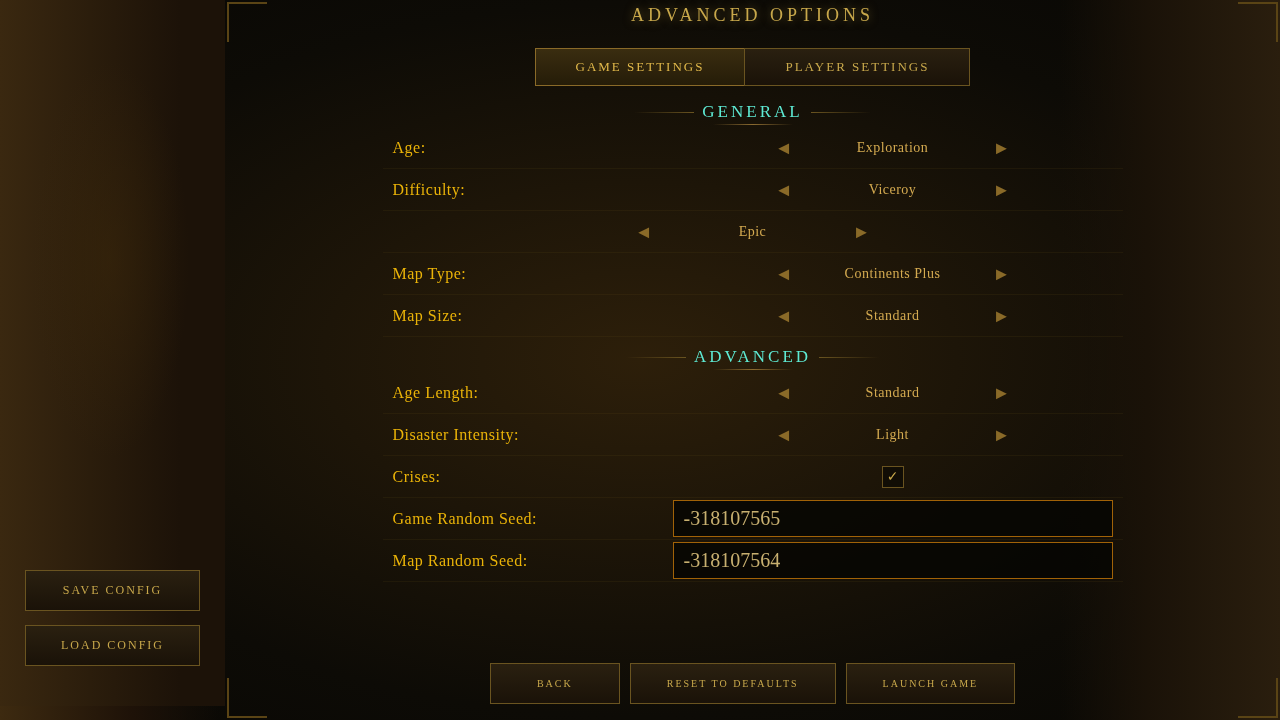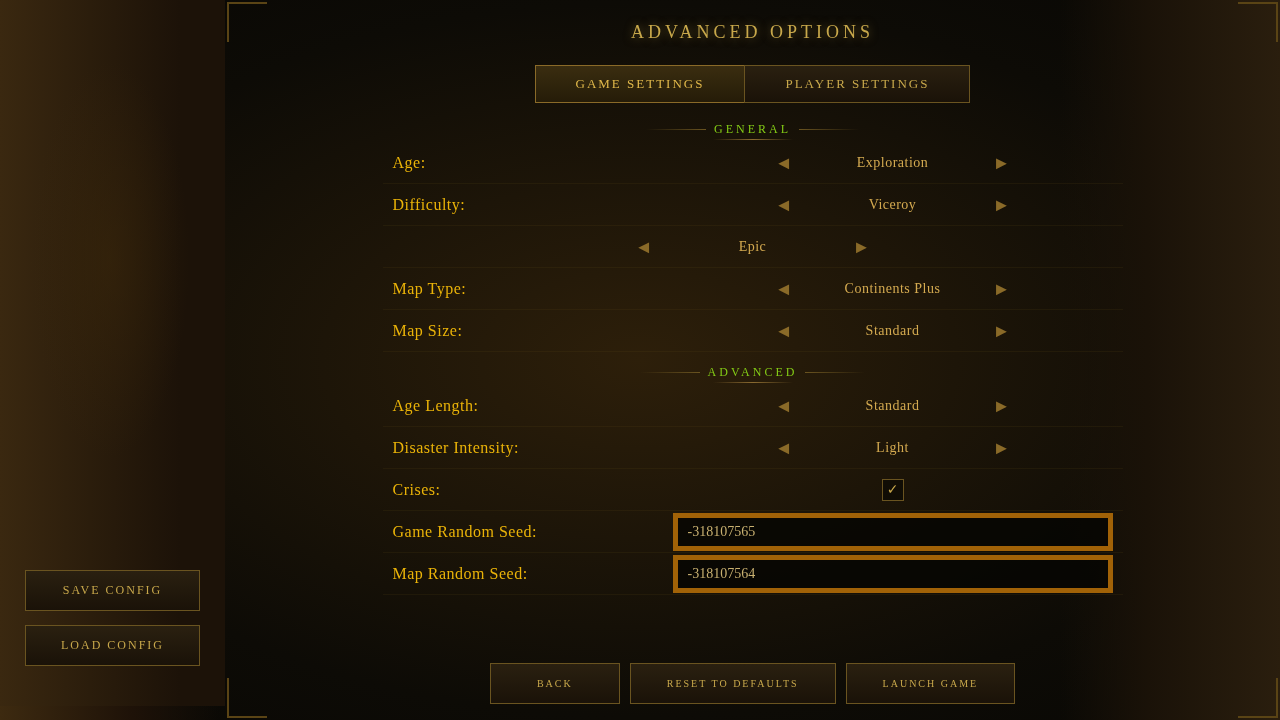--- a/index.html
+++ b/index.html
@@ -67,21 +67,21 @@
       right: 0;
       top: 0;
       bottom: 0;
       display: flex;
       flex-direction: column;
       align-items: center;
     }
 
     
     .page-title {
-      margin-top: 22px;
+      margin-top: 5px;
       color: #c8a84b;
       font-size: 18px;
       letter-spacing: 4px;
       text-transform: uppercase;
       font-weight: normal;
       text-shadow: 0 0 10px rgba(200,168,75,0.5);
     }
 
     
     .tabs-container {
@@ -109,22 +109,22 @@
       border-color: #8a6a28;
       color: #e0b84a;
     }
 
     .tab-btn:first-child {
       border-right: none;
     }
 
     
     .section-header {
-      color: #84cc16;
-      font-size: 12px;
+      color: #5eead4;
+      font-size: 17px;
       letter-spacing: 3px;
       text-transform: uppercase;
       margin-top: 16px;
       position: relative;
       text-align: center;
     }
 
     .section-header::before,
     .section-header::after {
       content: '';
@@ -204,24 +204,24 @@
 
     .checkbox-check {
       color: #c8a84b;
       font-size: 14px;
     }
 
     
     .seed-input {
       flex: 1;
       background: rgba(5,5,3,0.8);
-      border: 5px solid #a16207;
+      border: 1px solid #a16207;
       color: #c8b070;
       font-family: 'Georgia', serif;
-      font-size: 14px;
+      font-size: 20px;
       padding: 6px 10px;
       outline: none;
       width: 380px;
     }
 
     
     .bottom-buttons {
       position: absolute;
       bottom: 16px;
       left: 225px;

